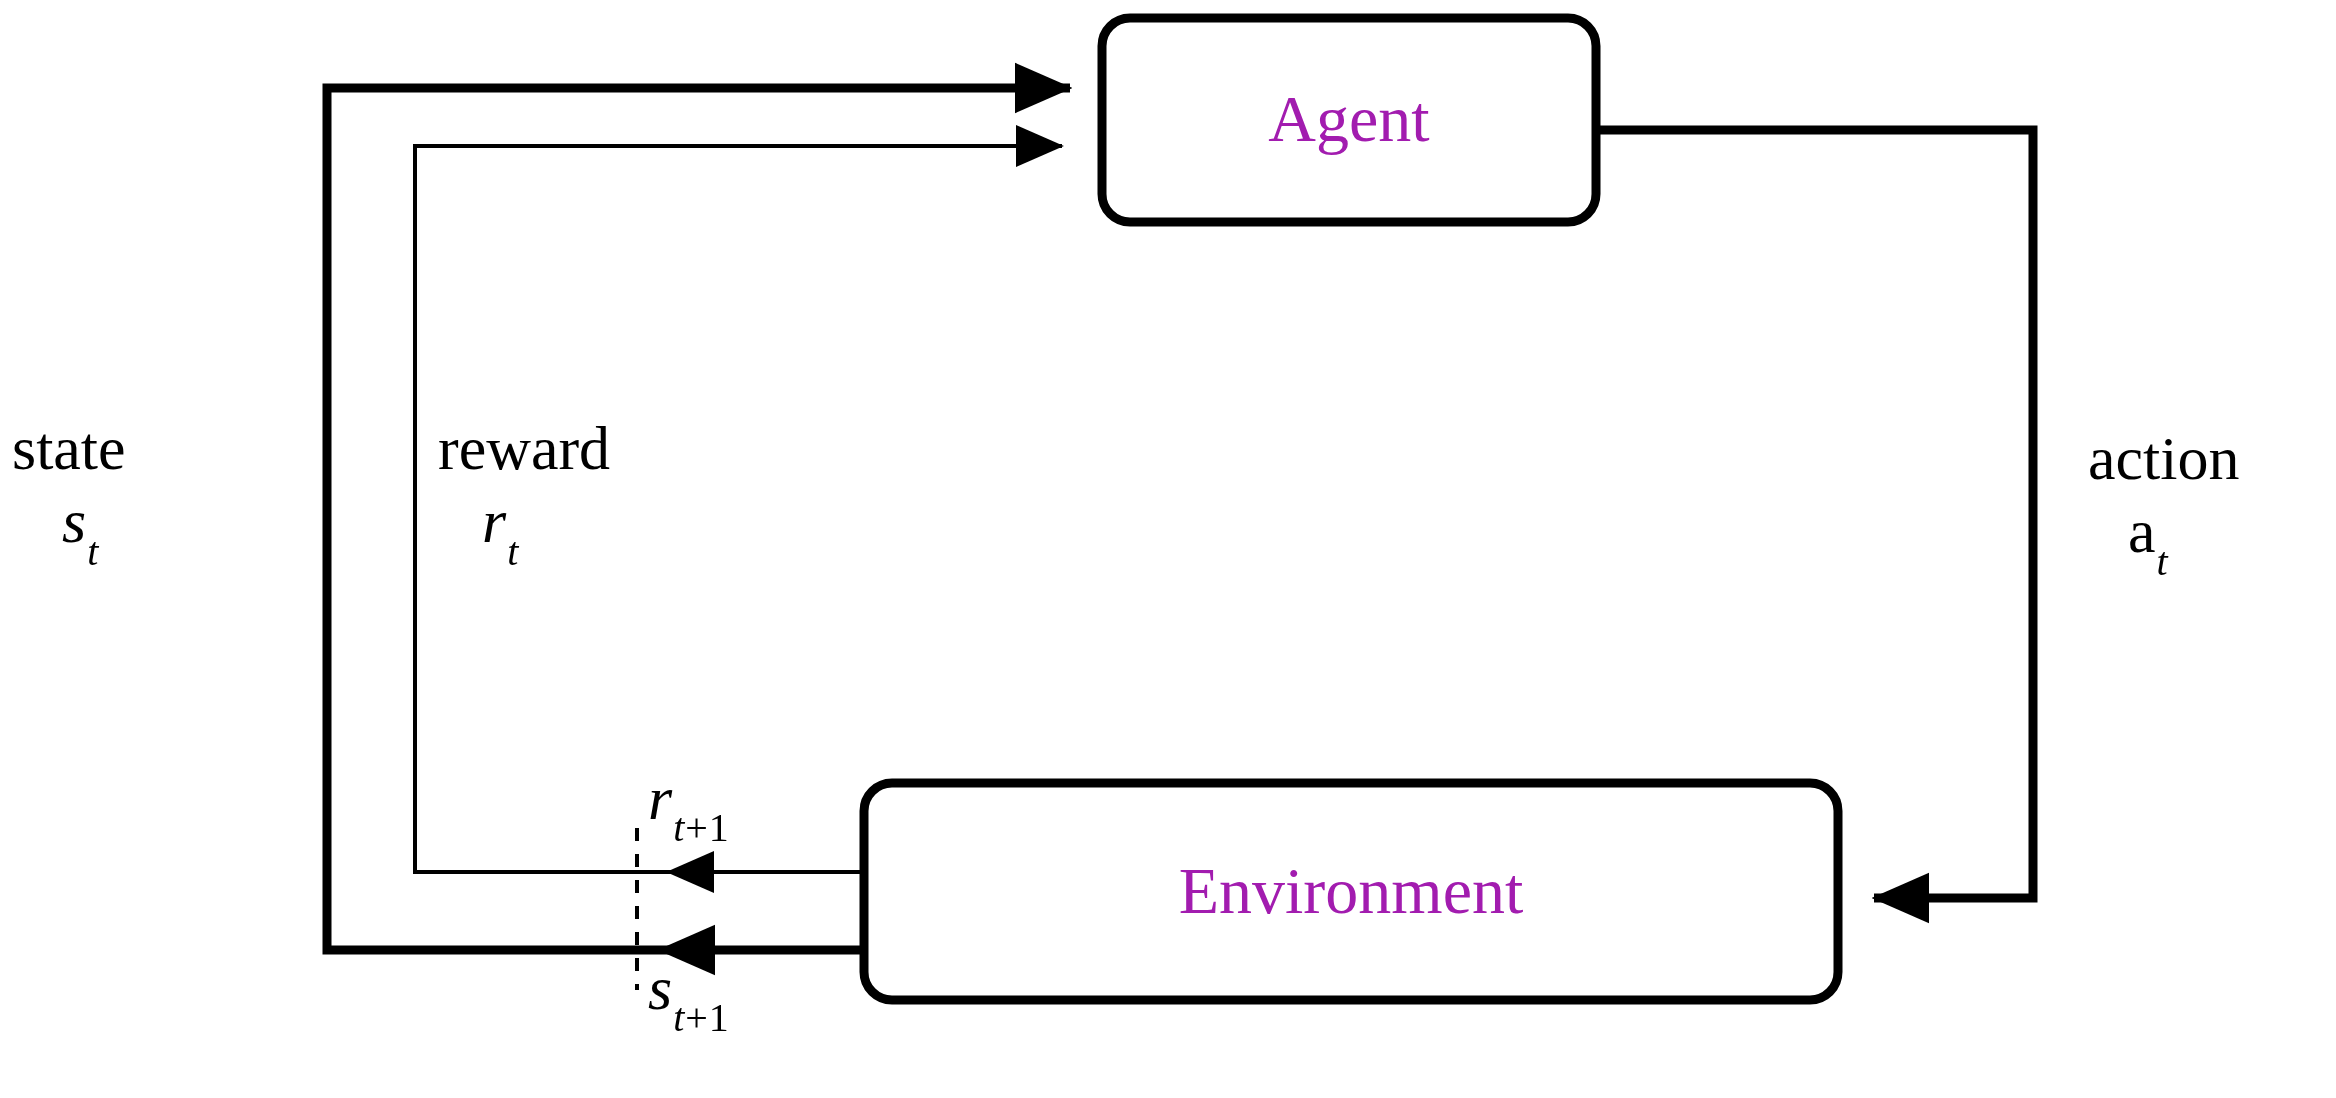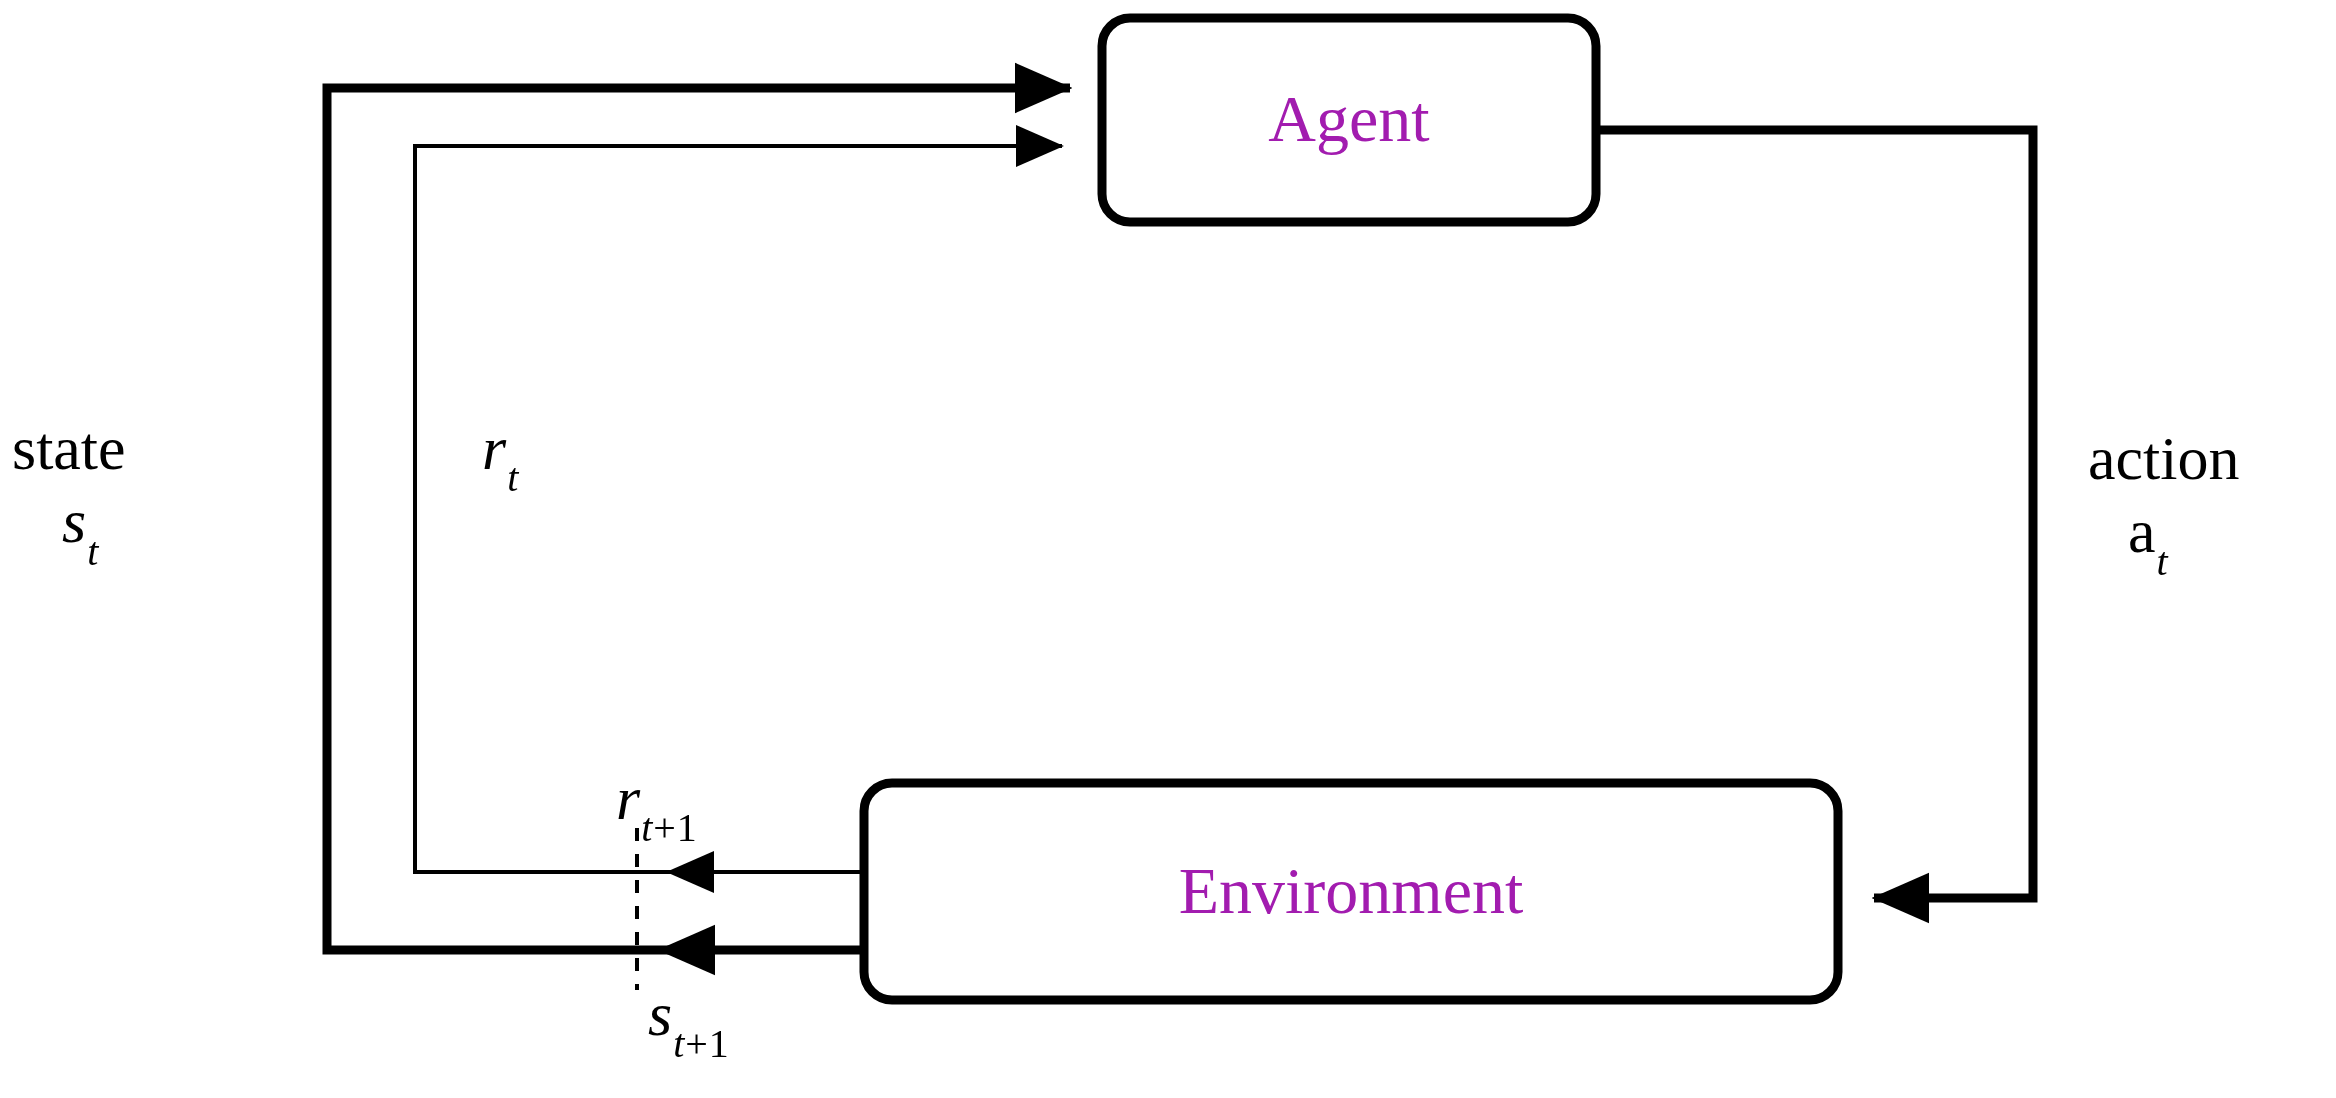--- a/index.html
+++ b/index.html
@@ -115,29 +115,30 @@
   <div class="node-label box-label center-text" style="left:1102px; top:86px; width:494px;">Agent</div>
 
   <div class="node-label box-label center-text" style="left:864px; top:858px; width:974px;">Environment</div>
 
   <div class="edge-label left-text" style="left:12px; top:412px;">
     <span class="edge-word">state</span>
     <span class="sym" style="padding-left:50px;"><span>s</span><span class="sub">t</span></span>
   </div>
 
   <div class="edge-label left-text" style="left:438px; top:412px;">
+    <span class="edge-word">reward</span>
     <span class="sym" style="padding-left:44px;"><span>r</span><span class="sub">t</span></span>
   </div>
 
   <div class="edge-label left-text" style="left:2088px; top:422px;">
     <span class="edge-word">action</span>
     <span class="sym upright" style="padding-left:4px;"><span>a</span><span class="sub">t</span></span>
   </div>
 
-  <div class="edge-label left-text" style="left:616px; top:762px;">
+  <div class="edge-label left-text" style="left:648px; top:762px;">
     <span class="sym"><span>r</span><span class="sub"><span>t</span><span class="plus">+</span><span class="one">1</span></span></span>
   </div>
 
-  <div class="edge-label left-text" style="left:648px; top:978px;">
+  <div class="edge-label left-text" style="left:648px; top:952px;">
     <span class="sym"><span>s</span><span class="sub"><span>t</span><span class="plus">+</span><span class="one">1</span></span></span>
   </div>
 
 </div>
 
 </body></html>

